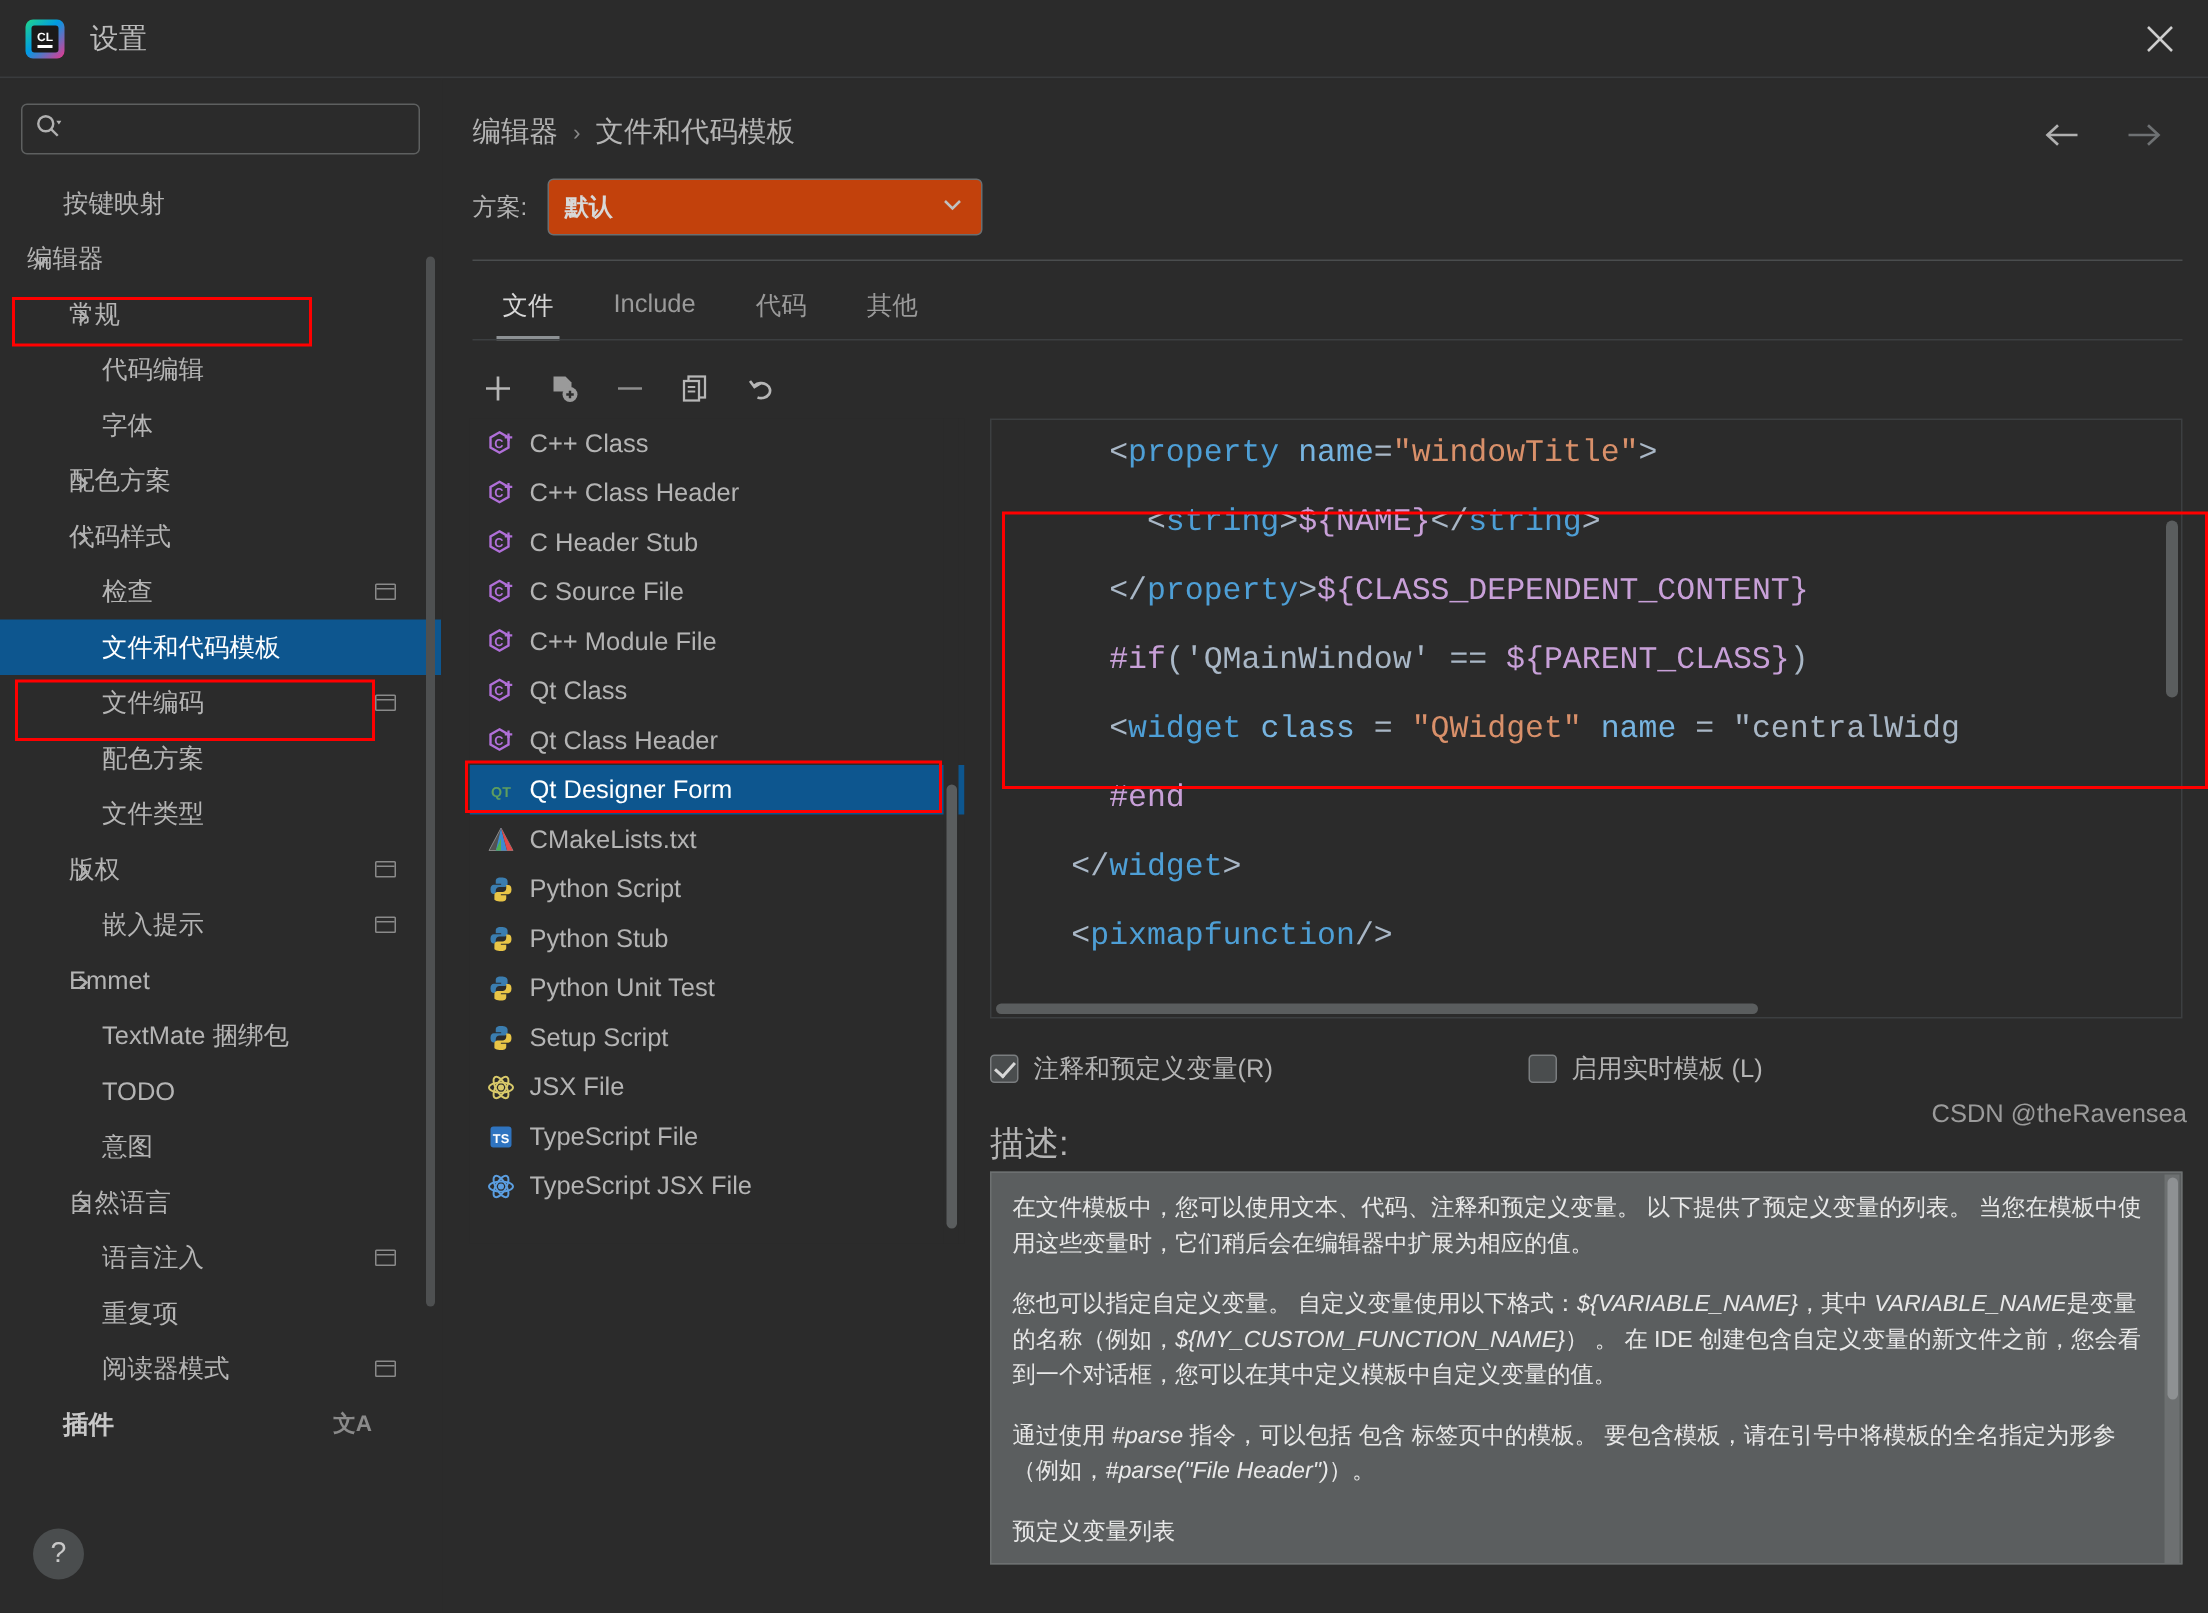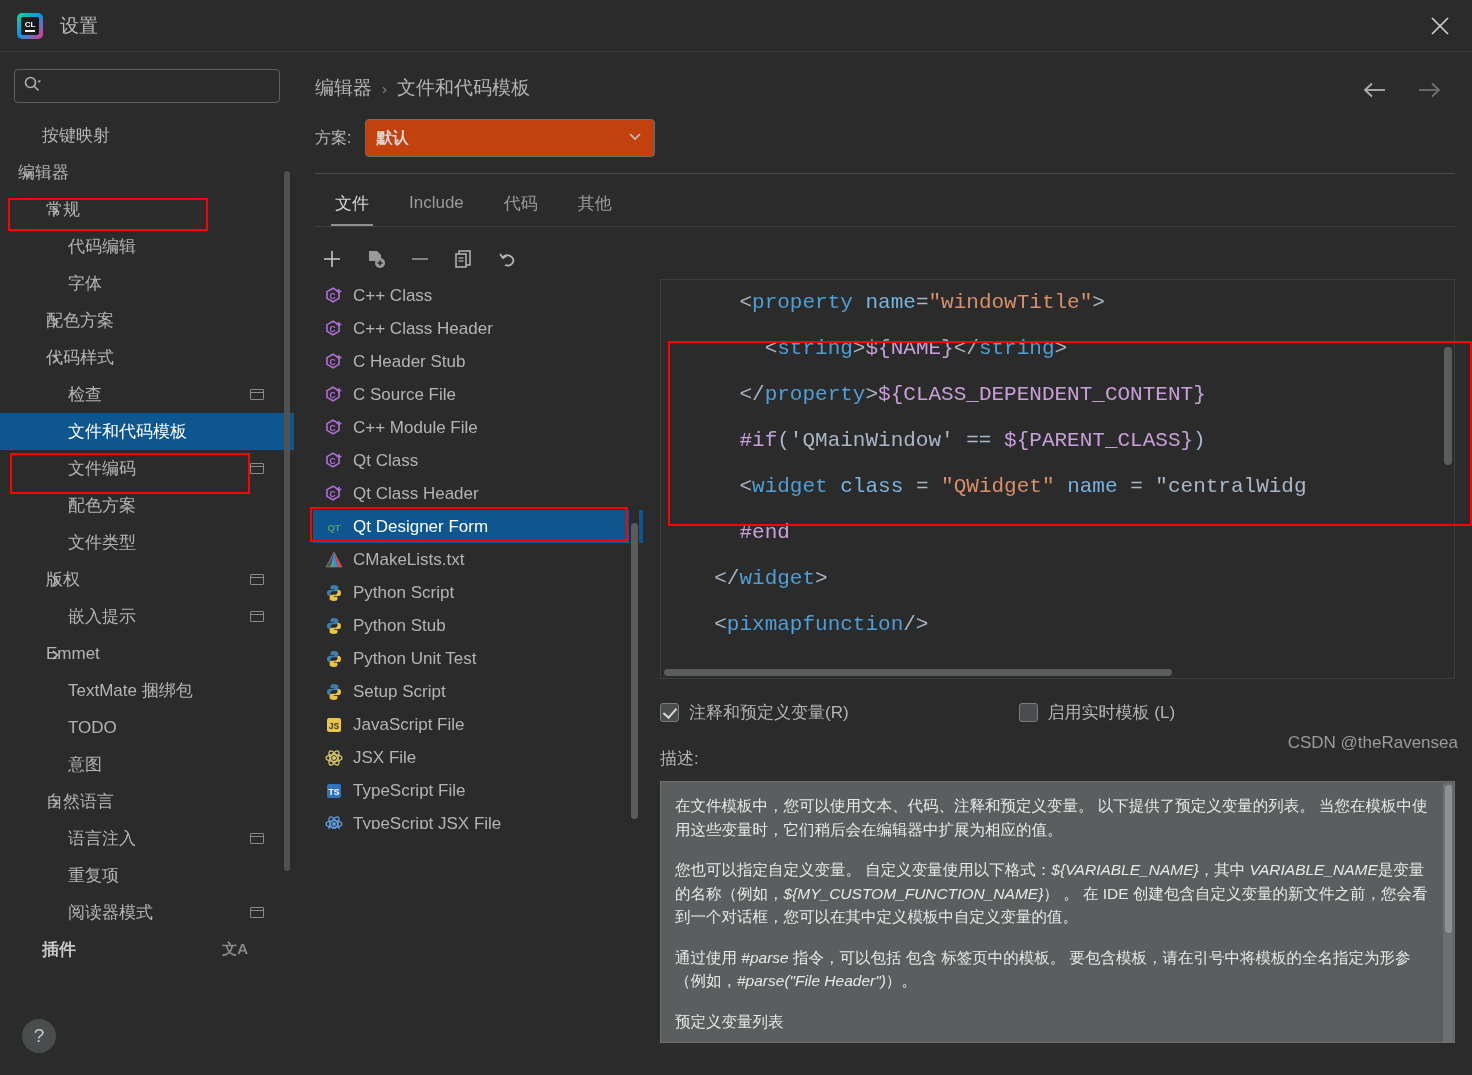--- a/index.html
+++ b/index.html
@@ -178,21 +178,21 @@
   .opts { position: absolute; left: 365px; top: 648px; display: flex; align-items: center; gap: 0; }
   .opt { display: flex; align-items: center; color: #b4b4b4; font-size: 17px; cursor: pointer; }
   .cb {
     width: 19px; height: 19px; border: 1px solid #7a7d7f; border-radius: 3px;
     background: #4a4d4e; margin-right: 10px; position: relative; flex: 0 0 auto;
   }
   .cb.checked:after {
     content: ''; position: absolute; left: 5px; top: 1px; width: 6px; height: 11px;
     border: solid #d8d8d8; border-width: 0 2px 2px 0; transform: rotate(42deg);
   }
-  .desc-label { position: absolute; left: 660px; top: 694px; color: #b4b4b4; font-size: 17px; }
+  .desc-label { position: absolute; left: 660px; top: 694px; color: #b4b4b4; font-size: 23px; }
 
   
   .descbox {
     position: absolute; left: 365px; top: 728px; width: 795px; height: 262px;
     background: #5b5e5f; border: 1px solid #6d7071; overflow: hidden;
     color: #e8e8e8; font-size: 15.5px; line-height: 1.52;
     padding: 12px 16px 0 14px;
   }
   .descbox p { margin-bottom: 17px; }
   .descbox i { font-style: italic; }
@@ -562,29 +562,20 @@
             <svg width="22" height="22" viewBox="0 0 22 22">
               <path d="M11 3c-3 0-3.5 1.2-3.5 2.4v1.8h3.6v0.7H6.2C4.9 7.9 4 8.9 4 11s0.9 3 2.2 3h1.3v-2.2c0-1.4 1.1-2.5 2.5-2.5h3.4c1.1 0 2-0.9 2-2V5.4C15.4 4.1 14 3 11 3z" fill="#3b7daf"></path>
               <path d="M11 19c3 0 3.5-1.2 3.5-2.4v-1.8h-3.6v-0.7h4.9c1.3 0 2.2-1 2.2-3.1s-0.9-3-2.2-3h-1.3v2.2c0 1.4-1.1 2.5-2.5 2.5H8.6c-1.1 0-2 0.9-2 2v2.9C6.6 17.9 8 19 11 19z" fill="#e8c547"></path>
             </svg>
           </span>
           <span>Setup Script</span>
         </div>
         <div class="tpl-item">
           <span class="tpl-ico">
             <svg width="22" height="22" viewBox="0 0 22 22">
-              <rect x="4" y="4" width="14" height="14" rx="2" fill="#e8c547"></rect>
-              <text x="11" y="15" font-family="Liberation Sans, sans-serif" font-size="8.5" font-weight="700" fill="#3a3a1a" text-anchor="middle">JS</text>
-            </svg>
-          </span>
-          <span>JavaScript File</span>
-        </div>
-        <div class="tpl-item">
-          <span class="tpl-ico">
-            <svg width="22" height="22" viewBox="0 0 22 22">
               <circle cx="11" cy="11" r="2" fill="#d8c96a"></circle>
               <ellipse cx="11" cy="11" rx="8" ry="3.4" fill="none" stroke="#d8c96a" stroke-width="1.3"></ellipse>
               <ellipse cx="11" cy="11" rx="8" ry="3.4" fill="none" stroke="#d8c96a" stroke-width="1.3" transform="rotate(60 11 11)"></ellipse>
               <ellipse cx="11" cy="11" rx="8" ry="3.4" fill="none" stroke="#d8c96a" stroke-width="1.3" transform="rotate(120 11 11)"></ellipse>
             </svg>
           </span>
           <span>JSX File</span>
         </div>
         <div class="tpl-item">
           <span class="tpl-ico">

